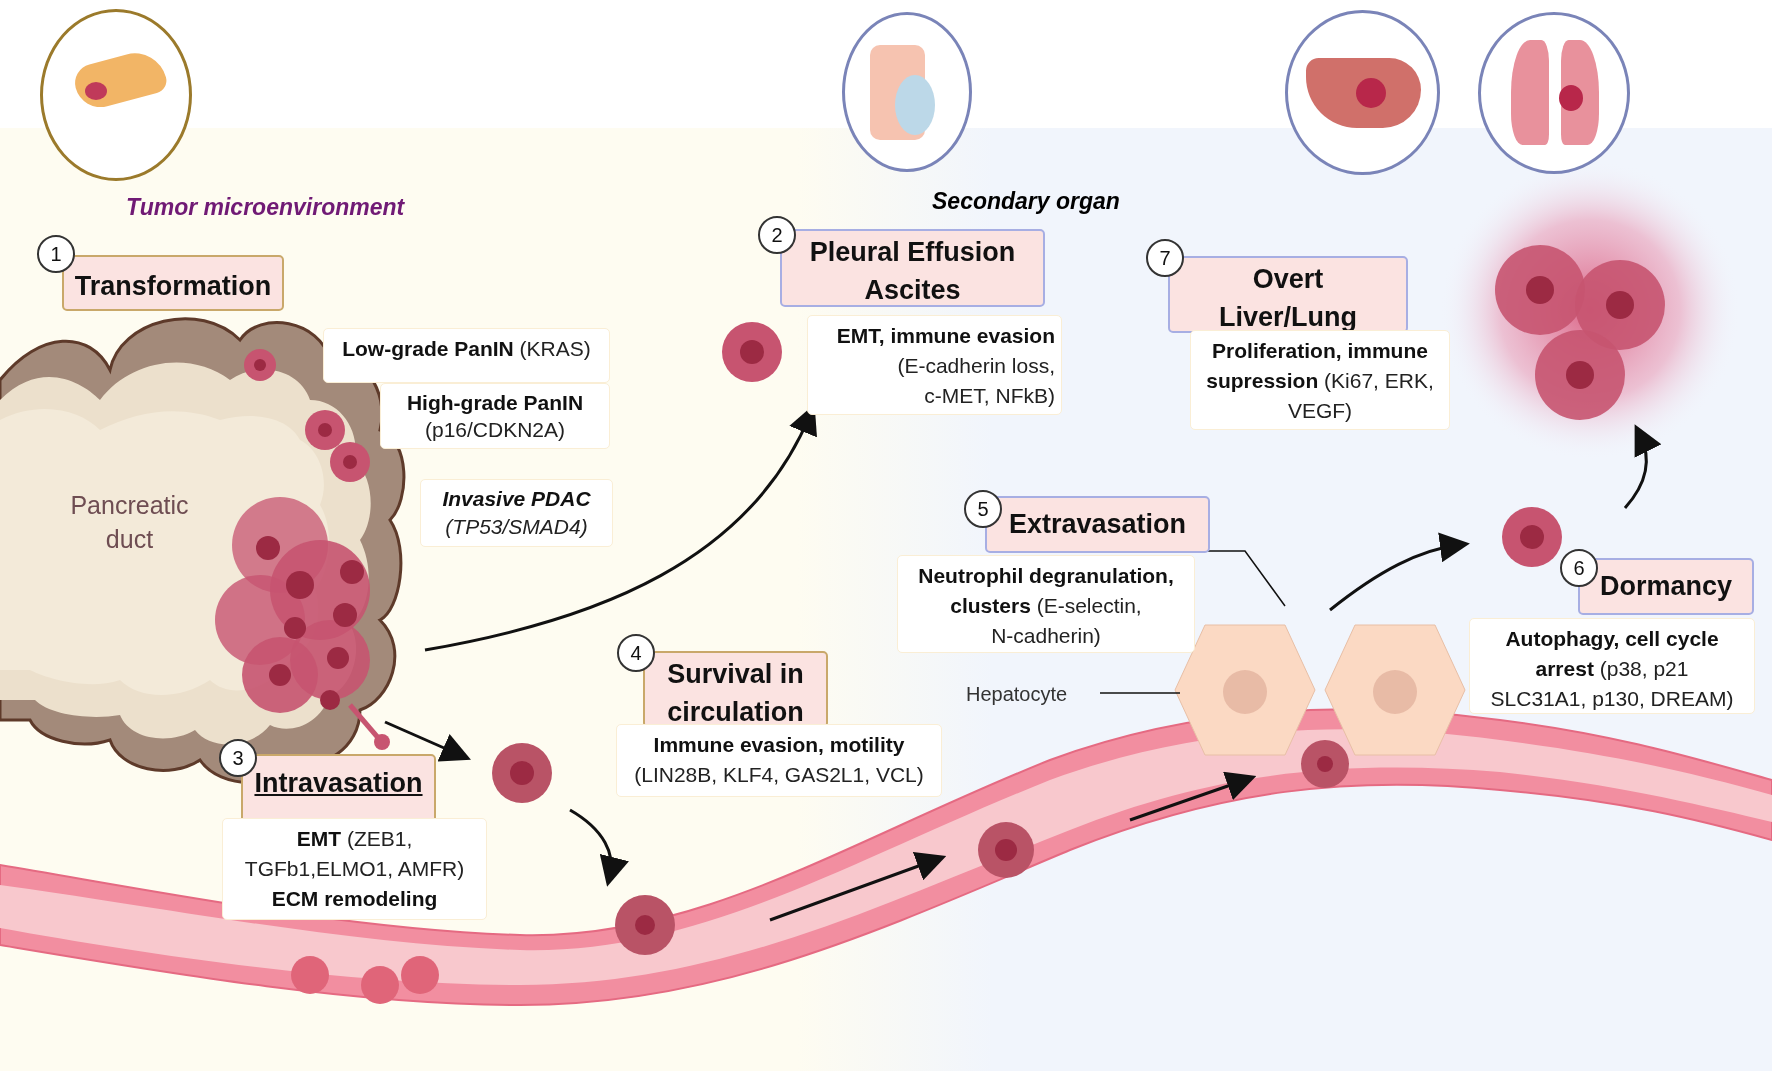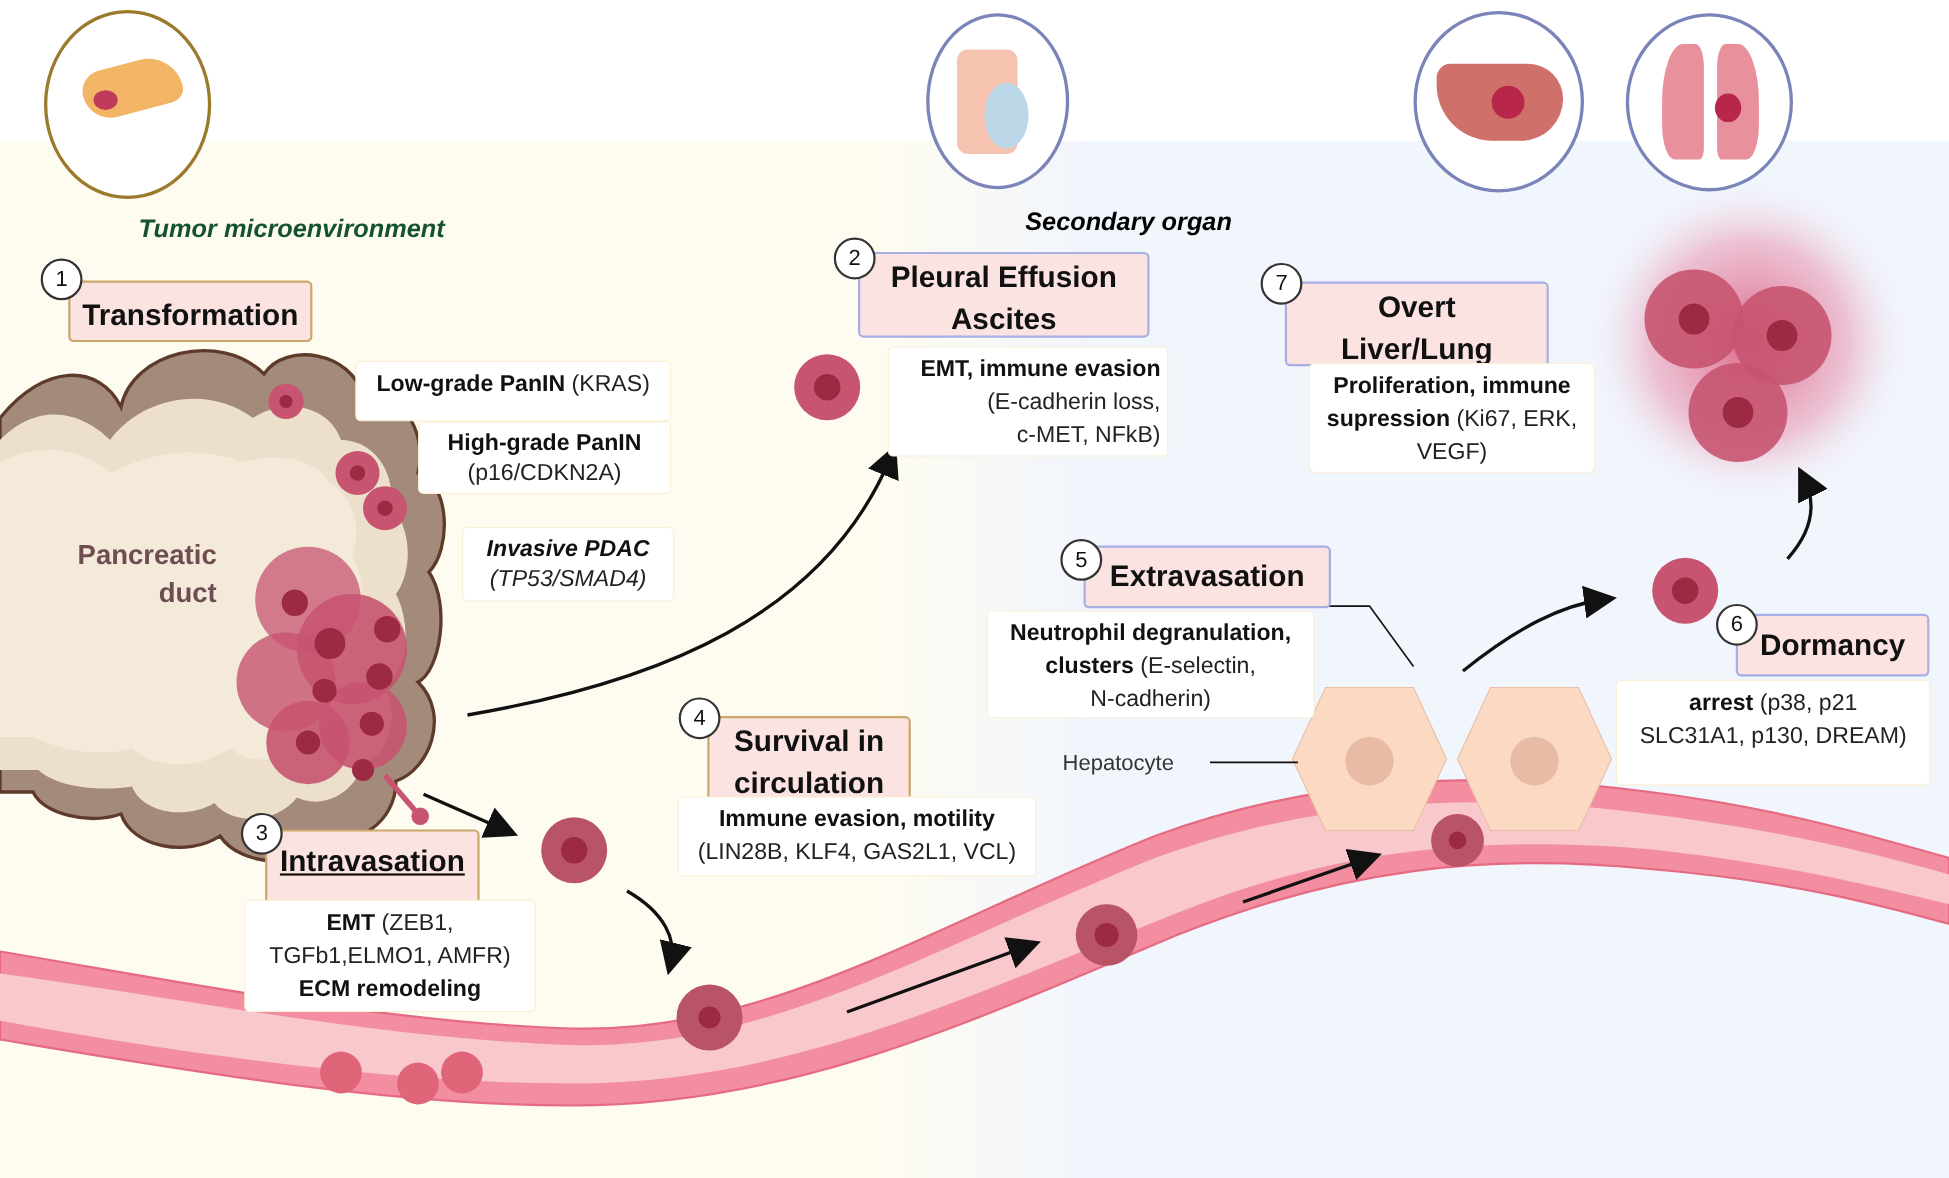--- a/index.html
+++ b/index.html
@@ -136,24 +136,24 @@
 <div class="abs" style="left:1285px;top:10px;width:155px;height:165px;border:3px solid #7a84b8;border-radius:50%;background:#fff;box-sizing:border-box;">
   <div class="abs" style="left:18px;top:45px;width:115px;height:70px;background:#d0706a;border-radius:20px 50px 60px 80px;"></div>
   <div class="abs" style="left:68px;top:65px;width:30px;height:30px;background:#b8274a;border-radius:50%;"></div>
 </div>
 <div class="abs" style="left:1478px;top:12px;width:152px;height:162px;border:3px solid #7a84b8;border-radius:50%;background:#fff;box-sizing:border-box;">
   <div class="abs" style="left:30px;top:25px;width:38px;height:105px;background:#e8919c;border-radius:50% 20% 10% 30%;"></div>
   <div class="abs" style="left:80px;top:25px;width:38px;height:105px;background:#e8919c;border-radius:20% 50% 30% 10%;"></div>
   <div class="abs" style="left:78px;top:70px;width:24px;height:26px;background:#b8274a;border-radius:50%;"></div>
 </div>
 
-<div class="region-label" style="left:126px;top:194px;color:#14532d;">Tumor microenvironment</div>
+<div class="region-label" style="left:126px;top:194px;color:#701a75;">Tumor microenvironment</div>
 <div class="region-label" style="left:932px;top:188px;color:#000000;">Secondary organ</div>
 
-<div class="abs" style="left:62px;top:488px;width:135px;text-align:right;font-weight:bold;font-size:25px;line-height:34px;color:#6e4d52;">
+<div class="abs" style="left:62px;top:488px;width:135px;text-align:center;font-weight:normal;font-size:25px;line-height:34px;color:#6e4d52;">
   <div>Pancreatic</div>
   <div>duct</div>
 </div>
 
 <div class="num" style="left:37px;top:235px;">1</div>
 <div class="title-box" style="left:62px;top:255px;width:222px;height:56px;line-height:54px;">Transformation</div>
 
 <div class="info-box" style="left:323px;top:328px;width:287px;height:55px;">
   <b>Low-grade PanIN</b><span> (KRAS)</span>
 </div>
@@ -200,20 +200,21 @@
 <div class="info-box" style="left:897px;top:555px;width:298px;height:98px;">
   <div><b>Neutrophil degranulation,</b></div>
   <div><b>clusters</b><span> (E-selectin,</span></div>
   <div>N-cadherin)</div>
 </div>
 <div class="small-label" style="left:966px;top:683px;">Hepatocyte</div>
 
 <div class="num" style="left:1560px;top:549px;">6</div>
 <div class="title-box blue" style="left:1578px;top:558px;width:176px;height:57px;line-height:49px;">Dormancy</div>
 <div class="info-box" style="left:1469px;top:618px;width:286px;height:96px;">
+  <div><b>Autophagy, cell cycle</b></div>
   <div><b>arrest</b><span> (p38, p21</span></div>
   <div>SLC31A1, p130, DREAM)</div>
 </div>
 
 <div class="num" style="left:1146px;top:239px;">7</div>
 <div class="title-box blue" style="left:1168px;top:256px;width:240px;height:77px;">
   <div>Overt Liver/Lung</div>
   <div>metastasis</div>
 </div>
 <div class="info-box" style="left:1190px;top:330px;width:260px;height:100px;">

